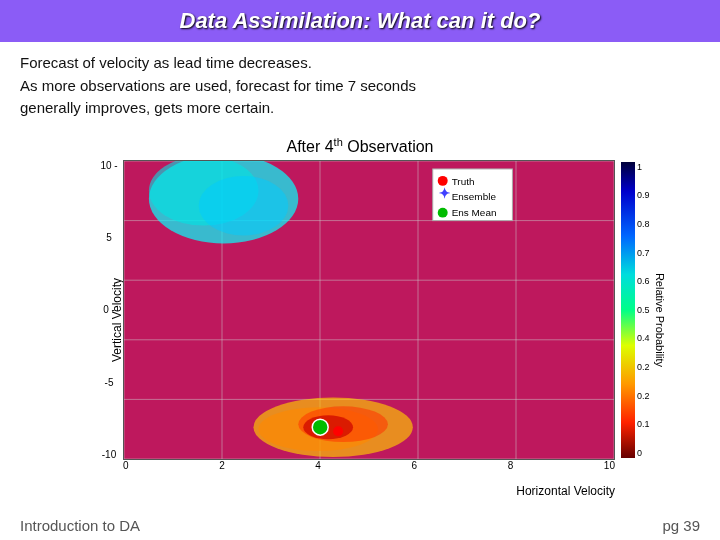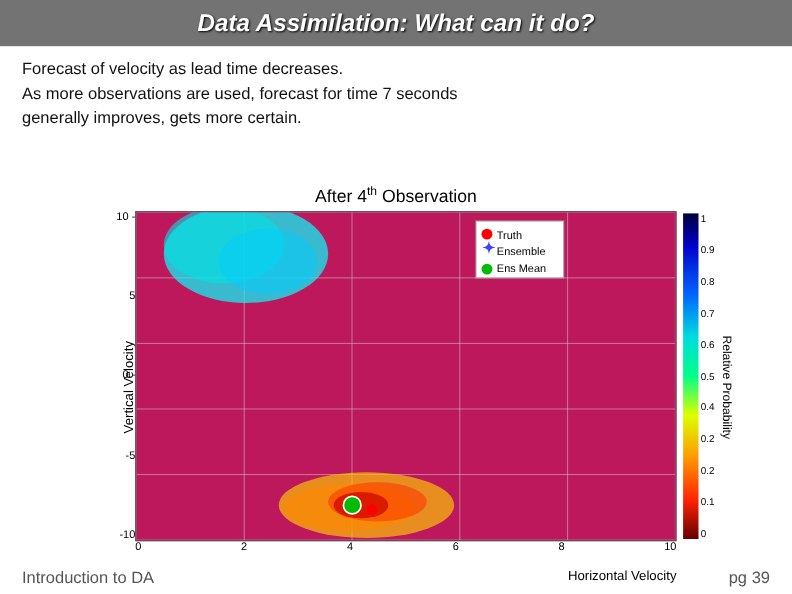--- a/index.html
+++ b/index.html
@@ -15,21 +15,21 @@
     .slide {
       width: 720px;
       height: 540px;
       background: #fff;
       display: flex;
       flex-direction: column;
       padding: 0;
     }
 
     .title-bar {
-      background: #737373;
+      background: #8b5cf6;
       text-align: center;
       padding: 8px 20px;
     }
 
     .title-bar h1 {
       color: #fff;
       font-size: 22px;
       font-weight: bold;
       font-style: italic;
       text-shadow: 1px 1px 2px #000;
@@ -47,21 +47,20 @@
       color: #111;
       line-height: 1.5;
       margin-bottom: 16px;
     }
 
     .chart-section {
       display: flex;
       flex-direction: column;
       align-items: center;
       flex: 1;
-      margin-top: 32px;
     }
 
     .chart-title {
       font-size: 16px;
       color: #000;
       margin-bottom: 4px;
       text-align: center;
     }
 
     .chart-title sup {
@@ -147,21 +146,21 @@
             <rect x="310" y="8" width="80" height="52" fill="white" stroke="#aaa" stroke-width="1"></rect>
             <circle cx="320" cy="20" r="5" fill="#ff0000"></circle>
             <text x="329" y="24" font-size="10" fill="#000">Truth</text>
             <text x="316" y="37" font-size="14" fill="#4040ff" font-weight="bold">✦</text>
             <text x="329" y="39" font-size="10" fill="#000">Ensemble</text>
             <circle cx="320" cy="52" r="5" fill="#00bb00"></circle>
             <text x="329" y="55" font-size="10" fill="#000">Ens Mean</text>
           </svg>
         </div>
 
-        <div style="position:absolute; left:0; top:0; bottom:20px; width:28px; display:flex; flex-direction:column; justify-content:space-between; font-size:10px; text-align:right;">
+        <div style="position:absolute; left:0; top:0; bottom:20px; width:28px; display:flex; flex-direction:column; justify-content:space-between; font-size:10px; text-align:center;">
           <span>10 -</span>
           <span>5</span>
           <span>0 -</span>
           <span>-5</span>
           <span>-10</span>
         </div>
 
         <div style="position:absolute; left:28px; right:40px; bottom:0; height:20px; display:flex; justify-content:space-between; font-size:10px;">
           <span>0</span>
           <span>2</span>

